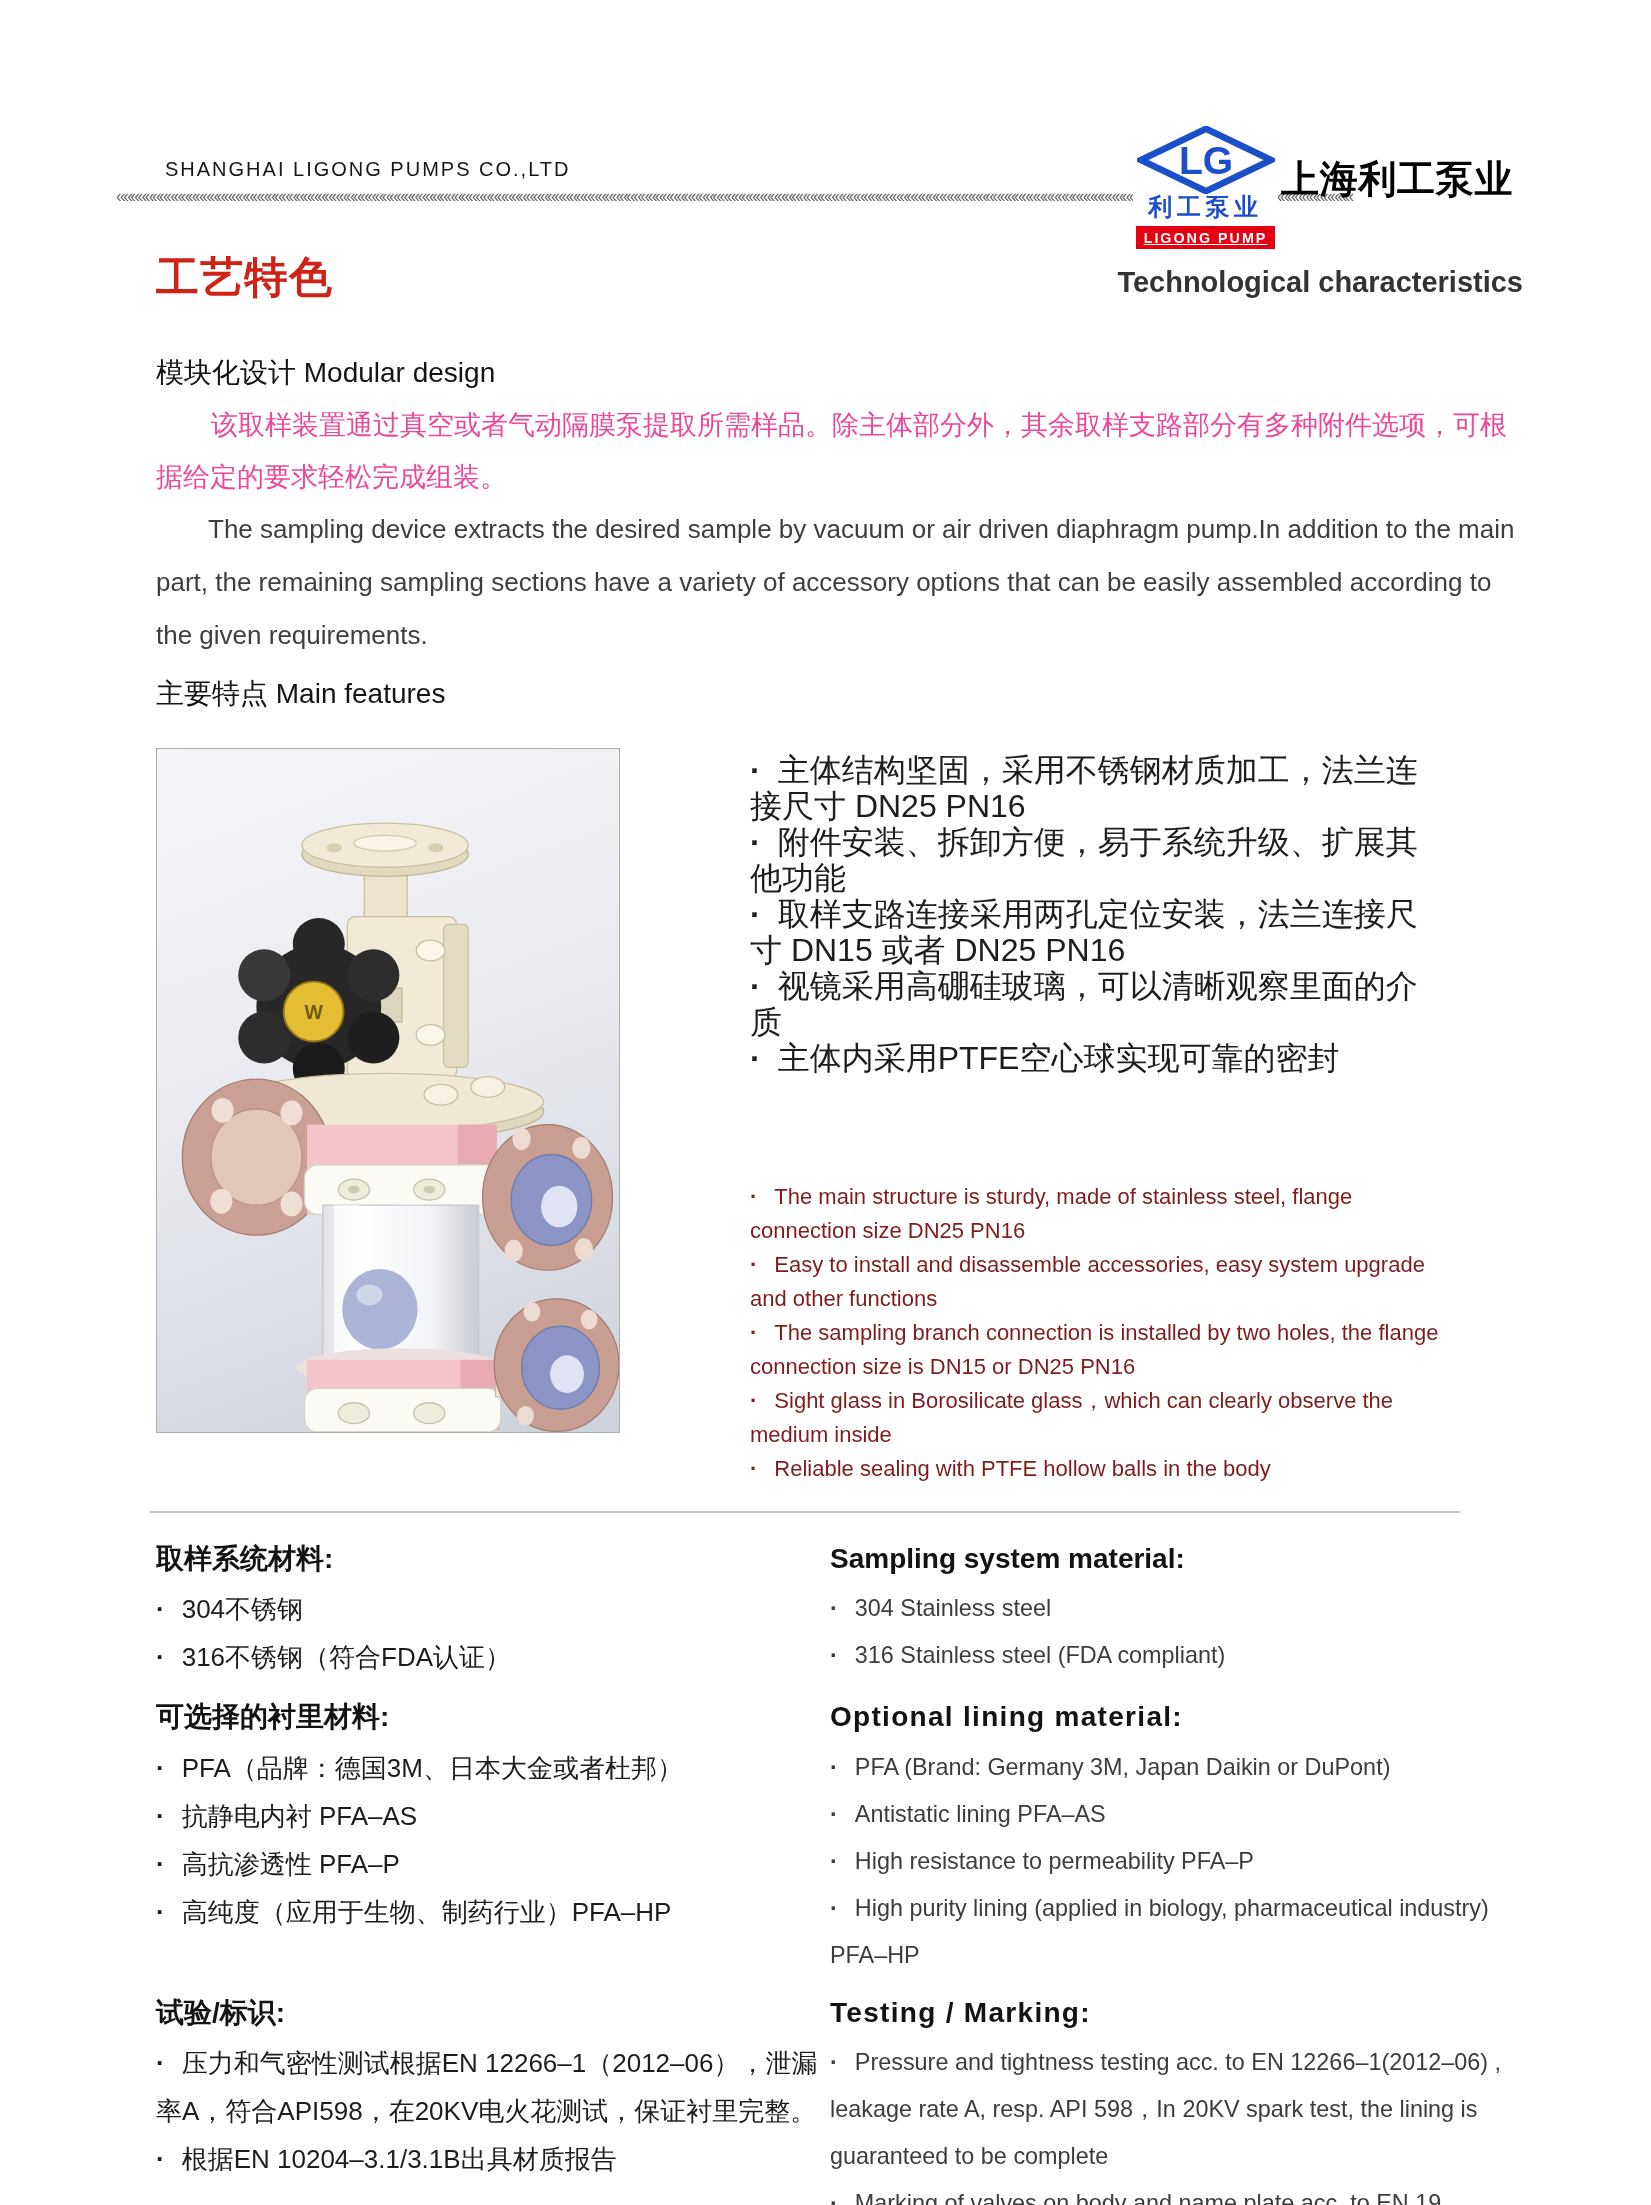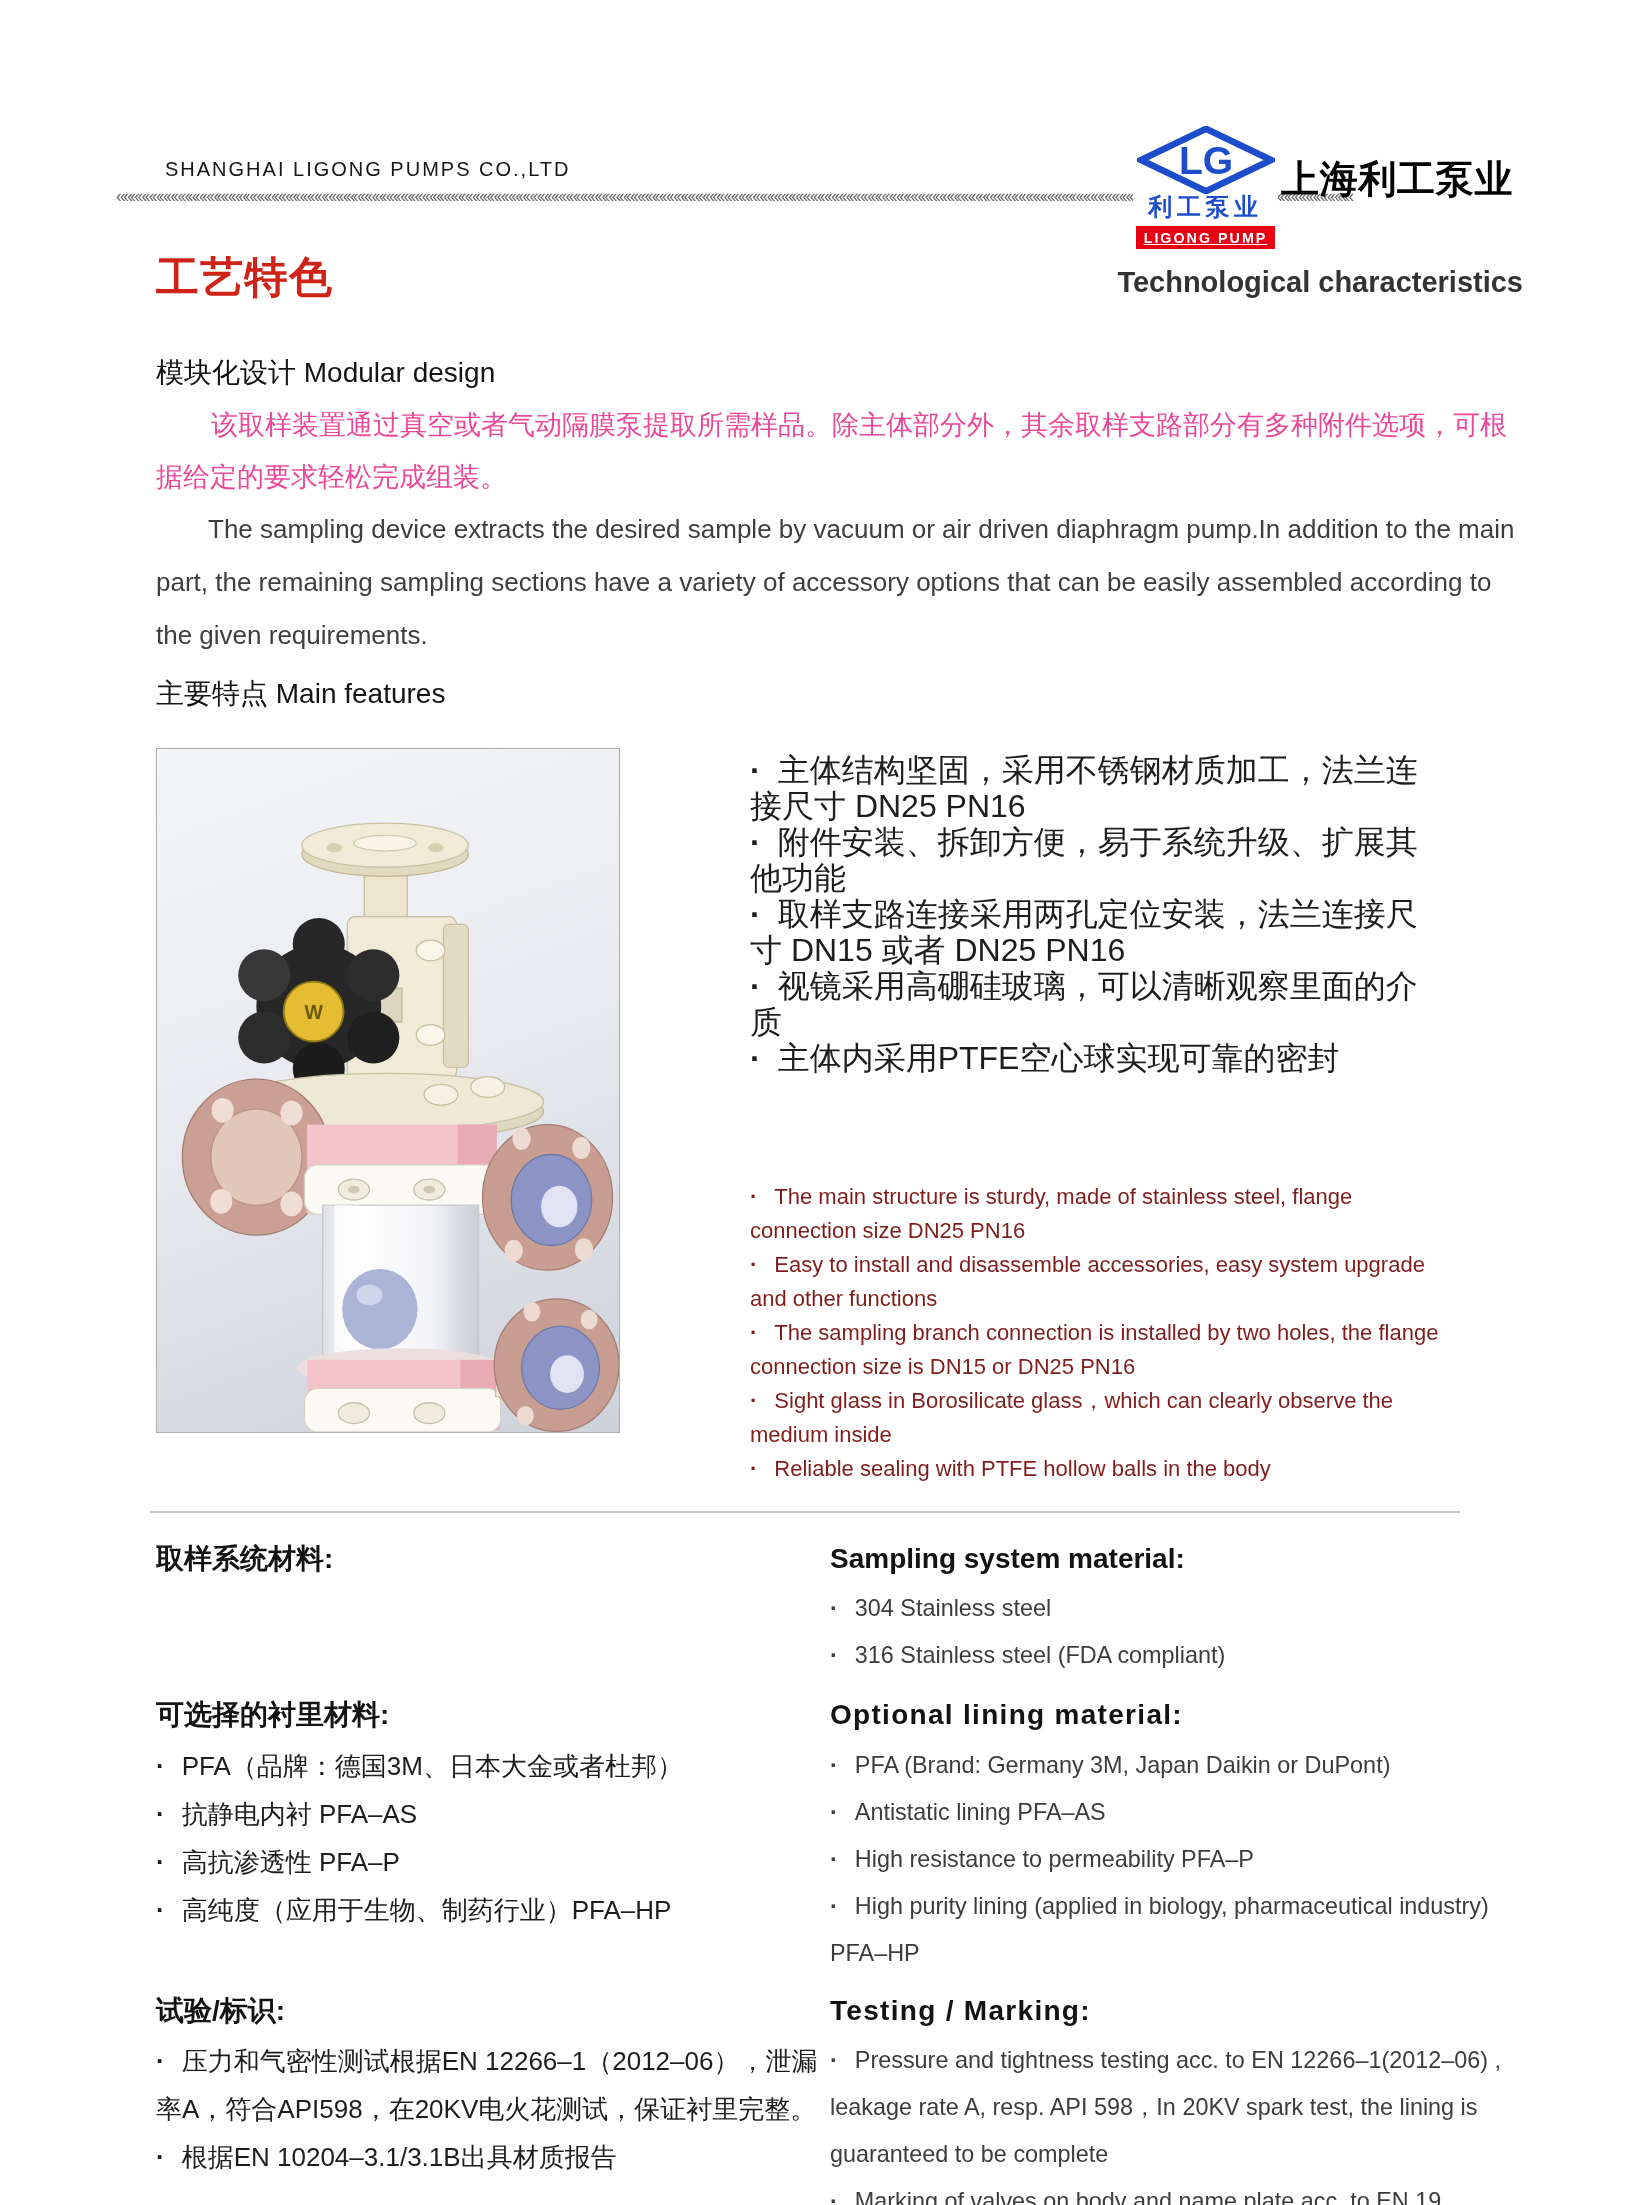--- a/index.html
+++ b/index.html
@@ -254,20 +254,26 @@
             <li><span class="bullet">·</span><span>Reliable sealing with PTFE hollow balls in the body</span></li>
           </ul>
       </div>
     </div>
 
     <div class="divider"></div>
 
     <div class="section-row row-1">
       <div>
         <div class="sec-h">取样系统材料:</div>
+        <ul class="blist sec-list-cn">
+
+            <li><span class="bullet">·</span><span>304不锈钢</span></li>
+
+            <li><span class="bullet">·</span><span>316不锈钢（符合FDA认证）</span></li>
+          </ul>
       </div>
       <div>
         <div class="sec-h">Sampling system material:</div>
         <ul class="blist sec-list-en">
 
             <li><span class="bullet">·</span><span>304 Stainless steel</span></li>
 
             <li><span class="bullet">·</span><span>316 Stainless steel (FDA compliant)</span></li>
           </ul>
       </div>

